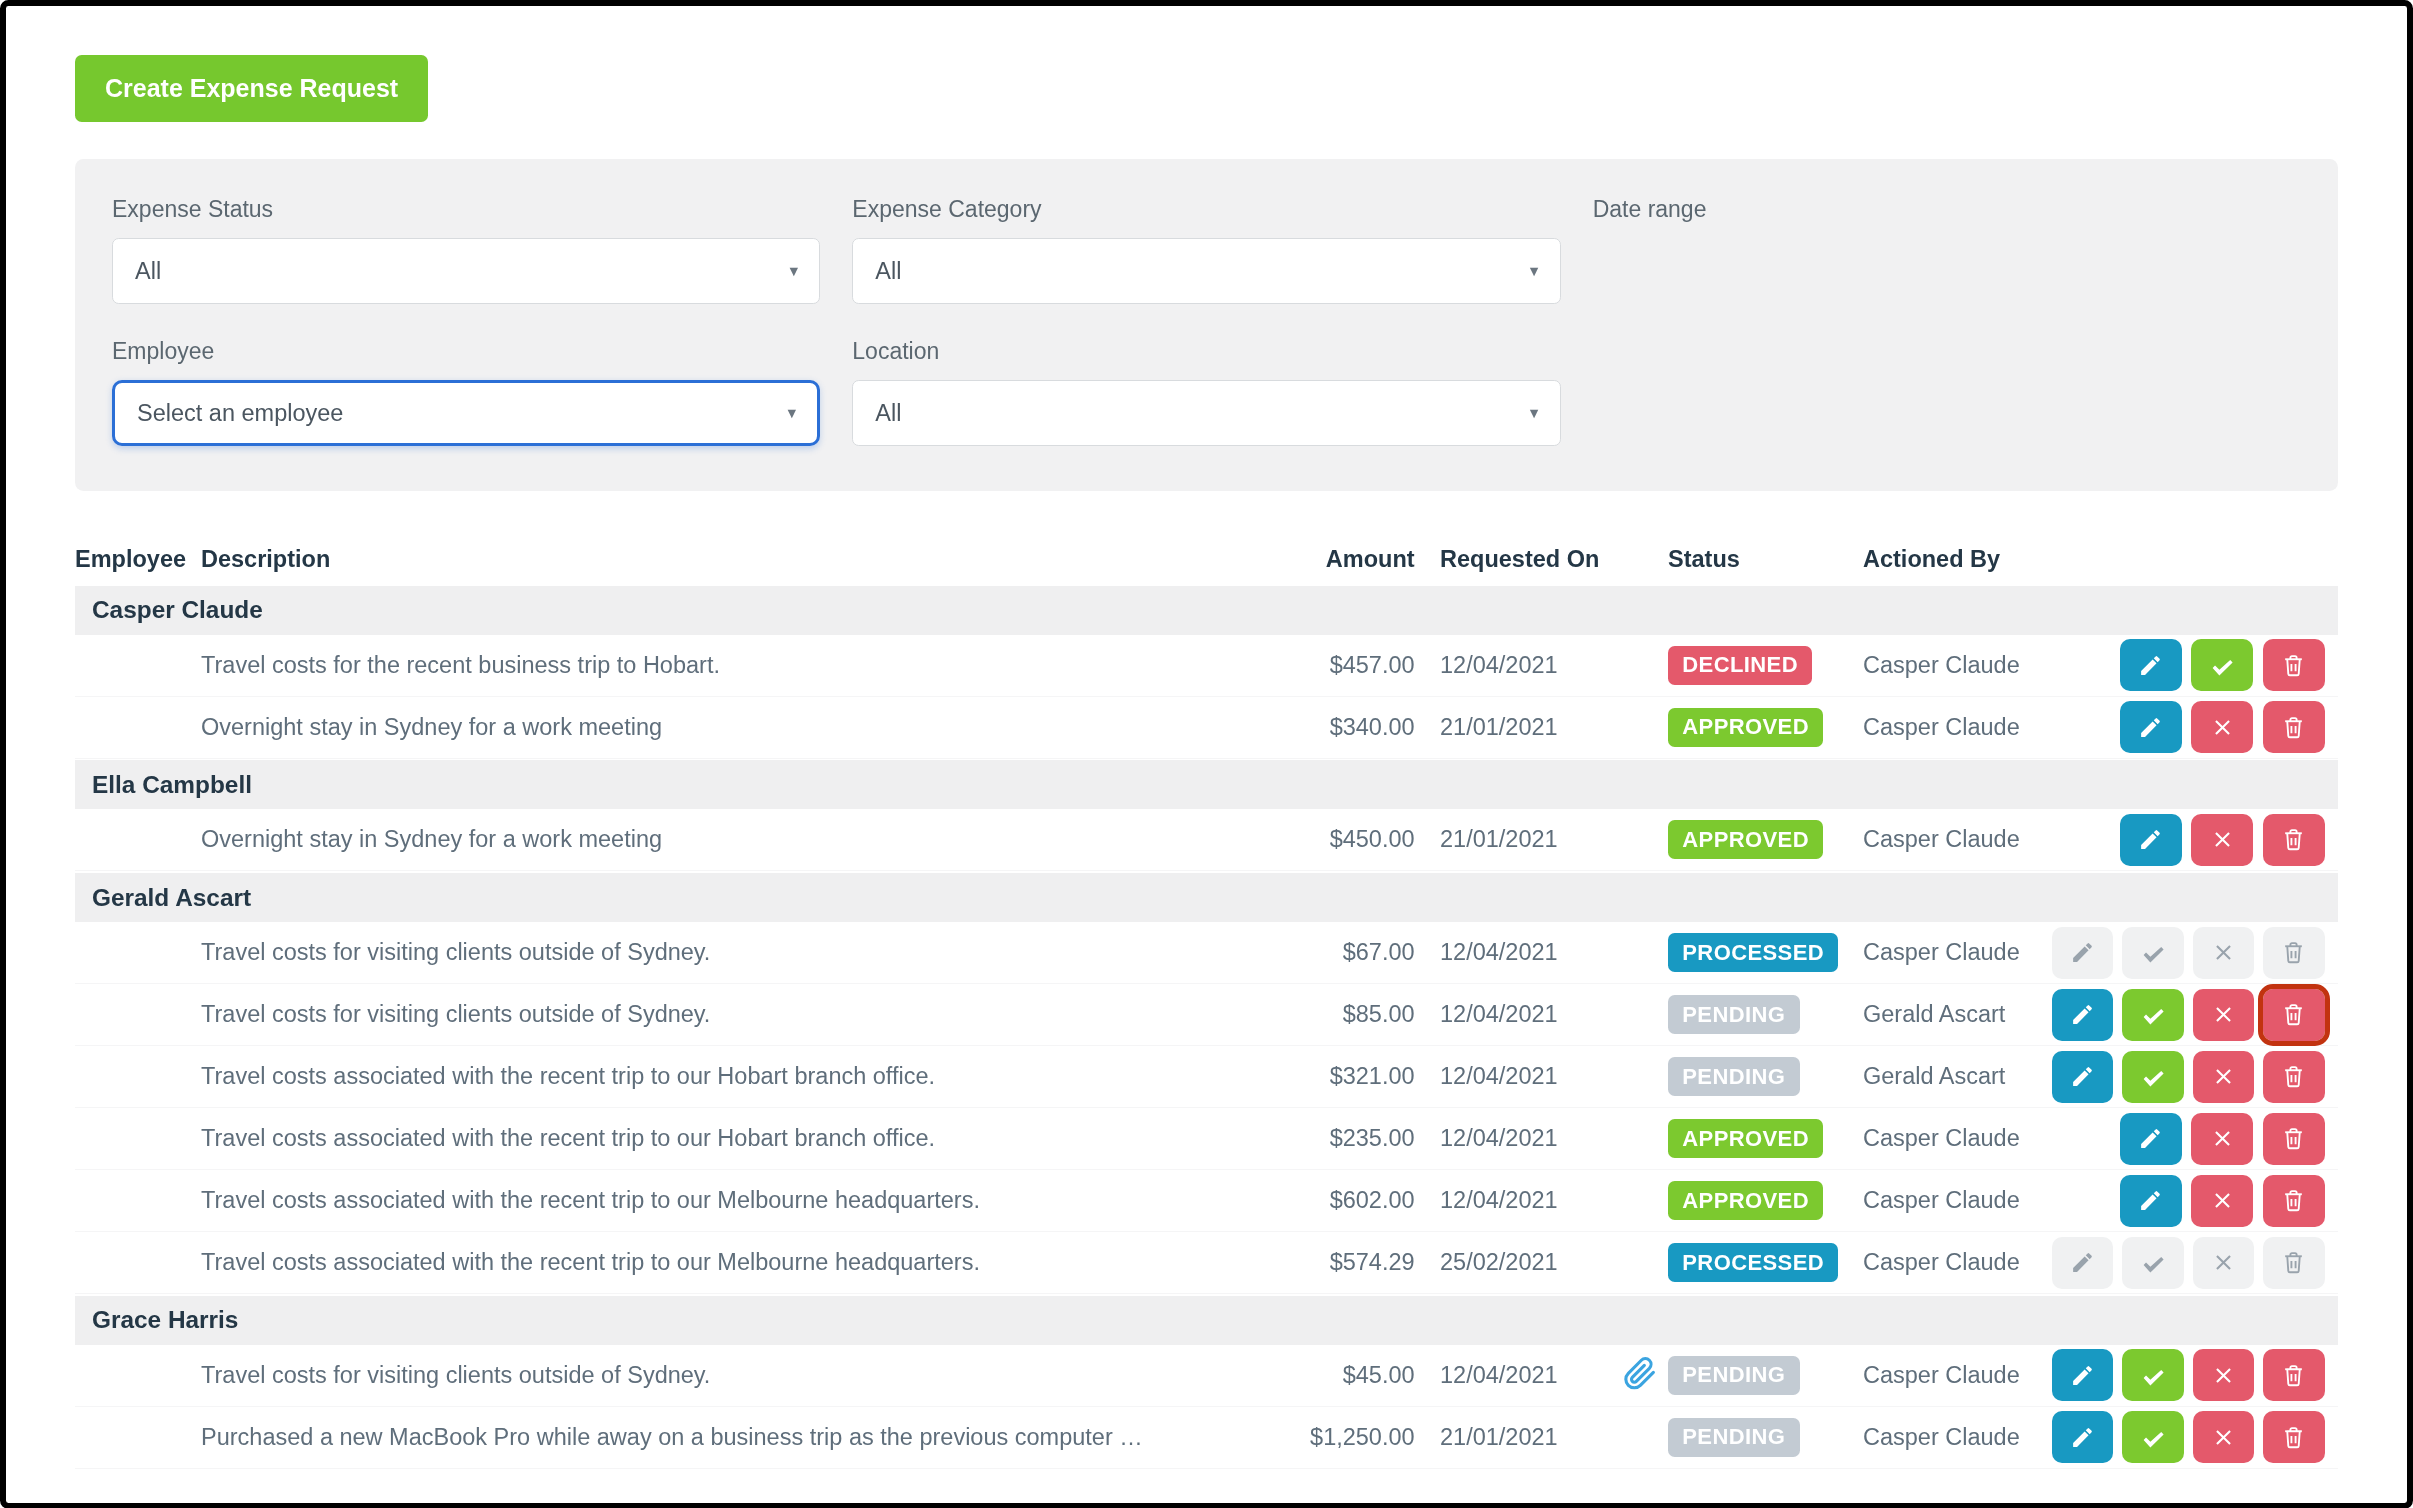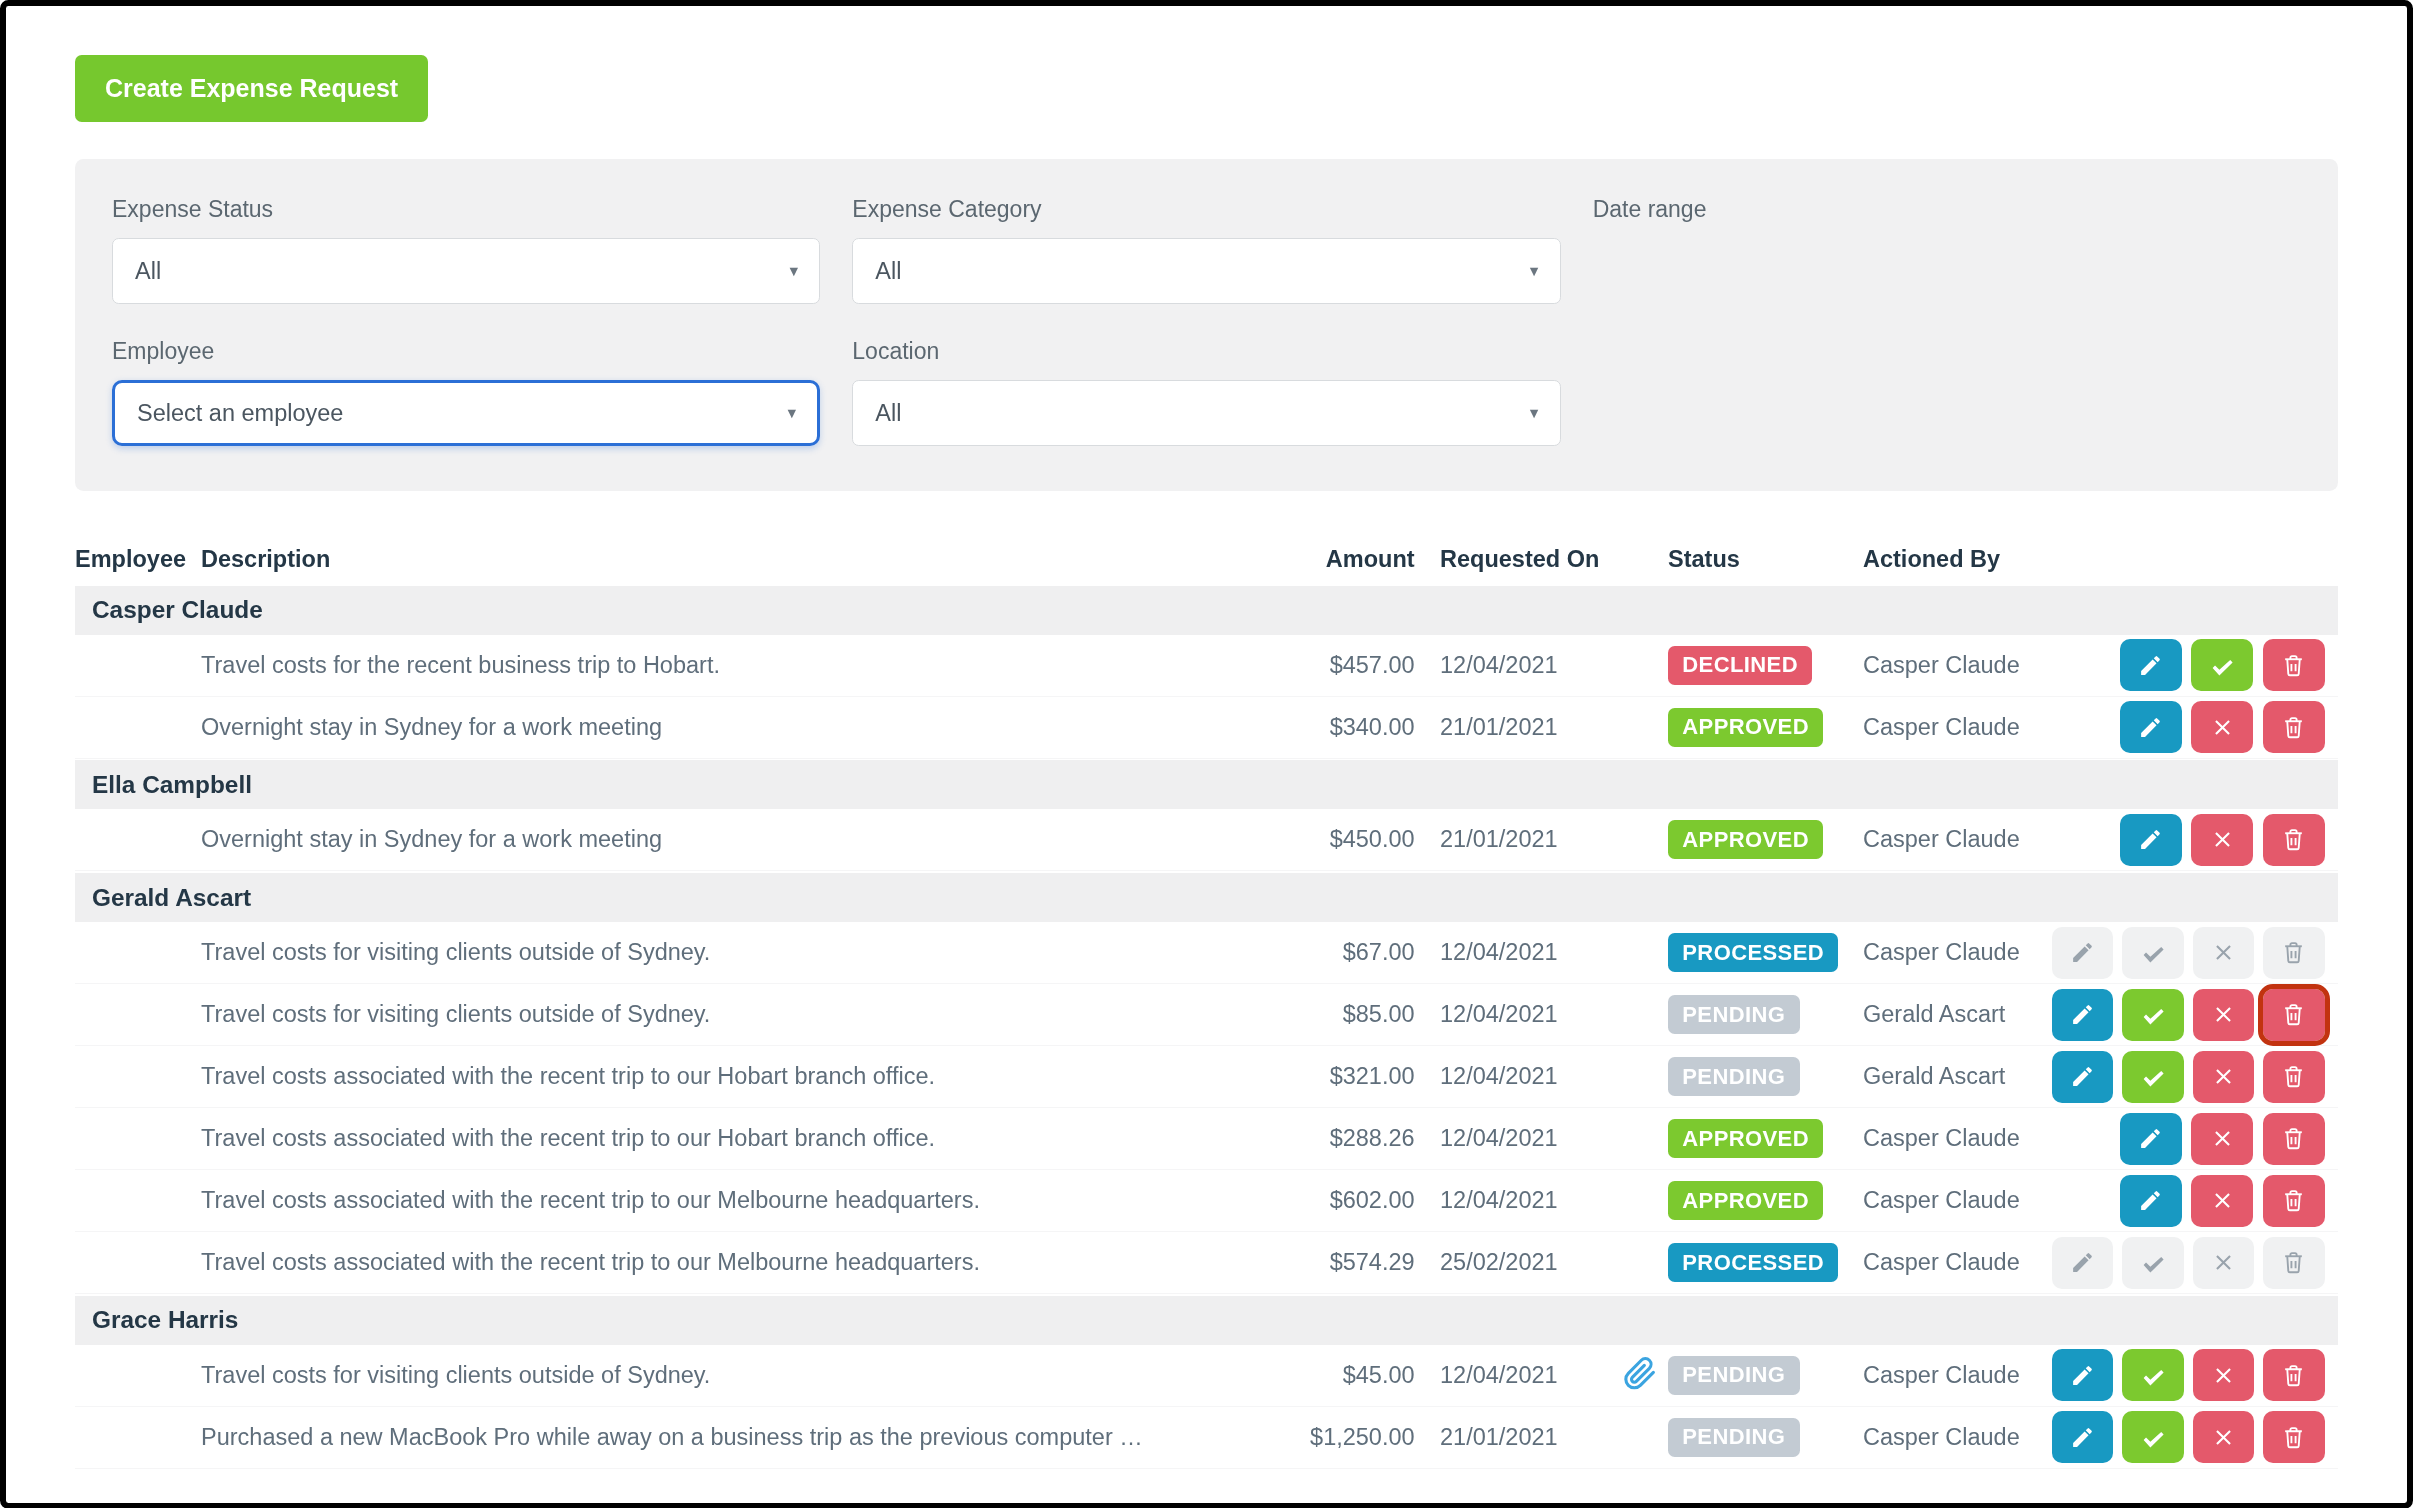--- a/index.html
+++ b/index.html
@@ -397,21 +397,21 @@
                     <path d="M6 6l1 14a1.5 1.5 0 0 0 1.5 1.4h7A1.5 1.5 0 0 0 17 20l1-14"></path>
                     <path d="M10 10.5v7M14 10.5v7"></path>
                   </svg>
                 </span>
               </button>
             </div>
           </div>
           <div class="tgrid data-row">
             <div class="cell"></div>
             <div class="cell desc">Travel costs associated with the recent trip to our Hobart branch office.</div>
-            <div class="cell col-amount">$288.26</div>
+            <div class="cell col-amount">$235.00</div>
             <div class="cell date">12/04/2021</div>
             <div class="cell status-cell">
               <span class="badge approved">APPROVED</span>
             </div>
             <div class="cell actioned">Casper Claude</div>
             <div class="actions">
               <button class="abtn edit">
                 <span style="display: flex;">
                   <svg viewBox="0 0 24 24" fill="currentColor">
                     <path d="M3 17.25V21h3.75L17.81 9.94l-3.75-3.75L3 17.25zM20.71 7.04c.39-.39.39-1.02 0-1.41l-2.34-2.34a.996.996 0 0 0-1.41 0l-1.83 1.83 3.75 3.75 1.83-1.83z"></path>

